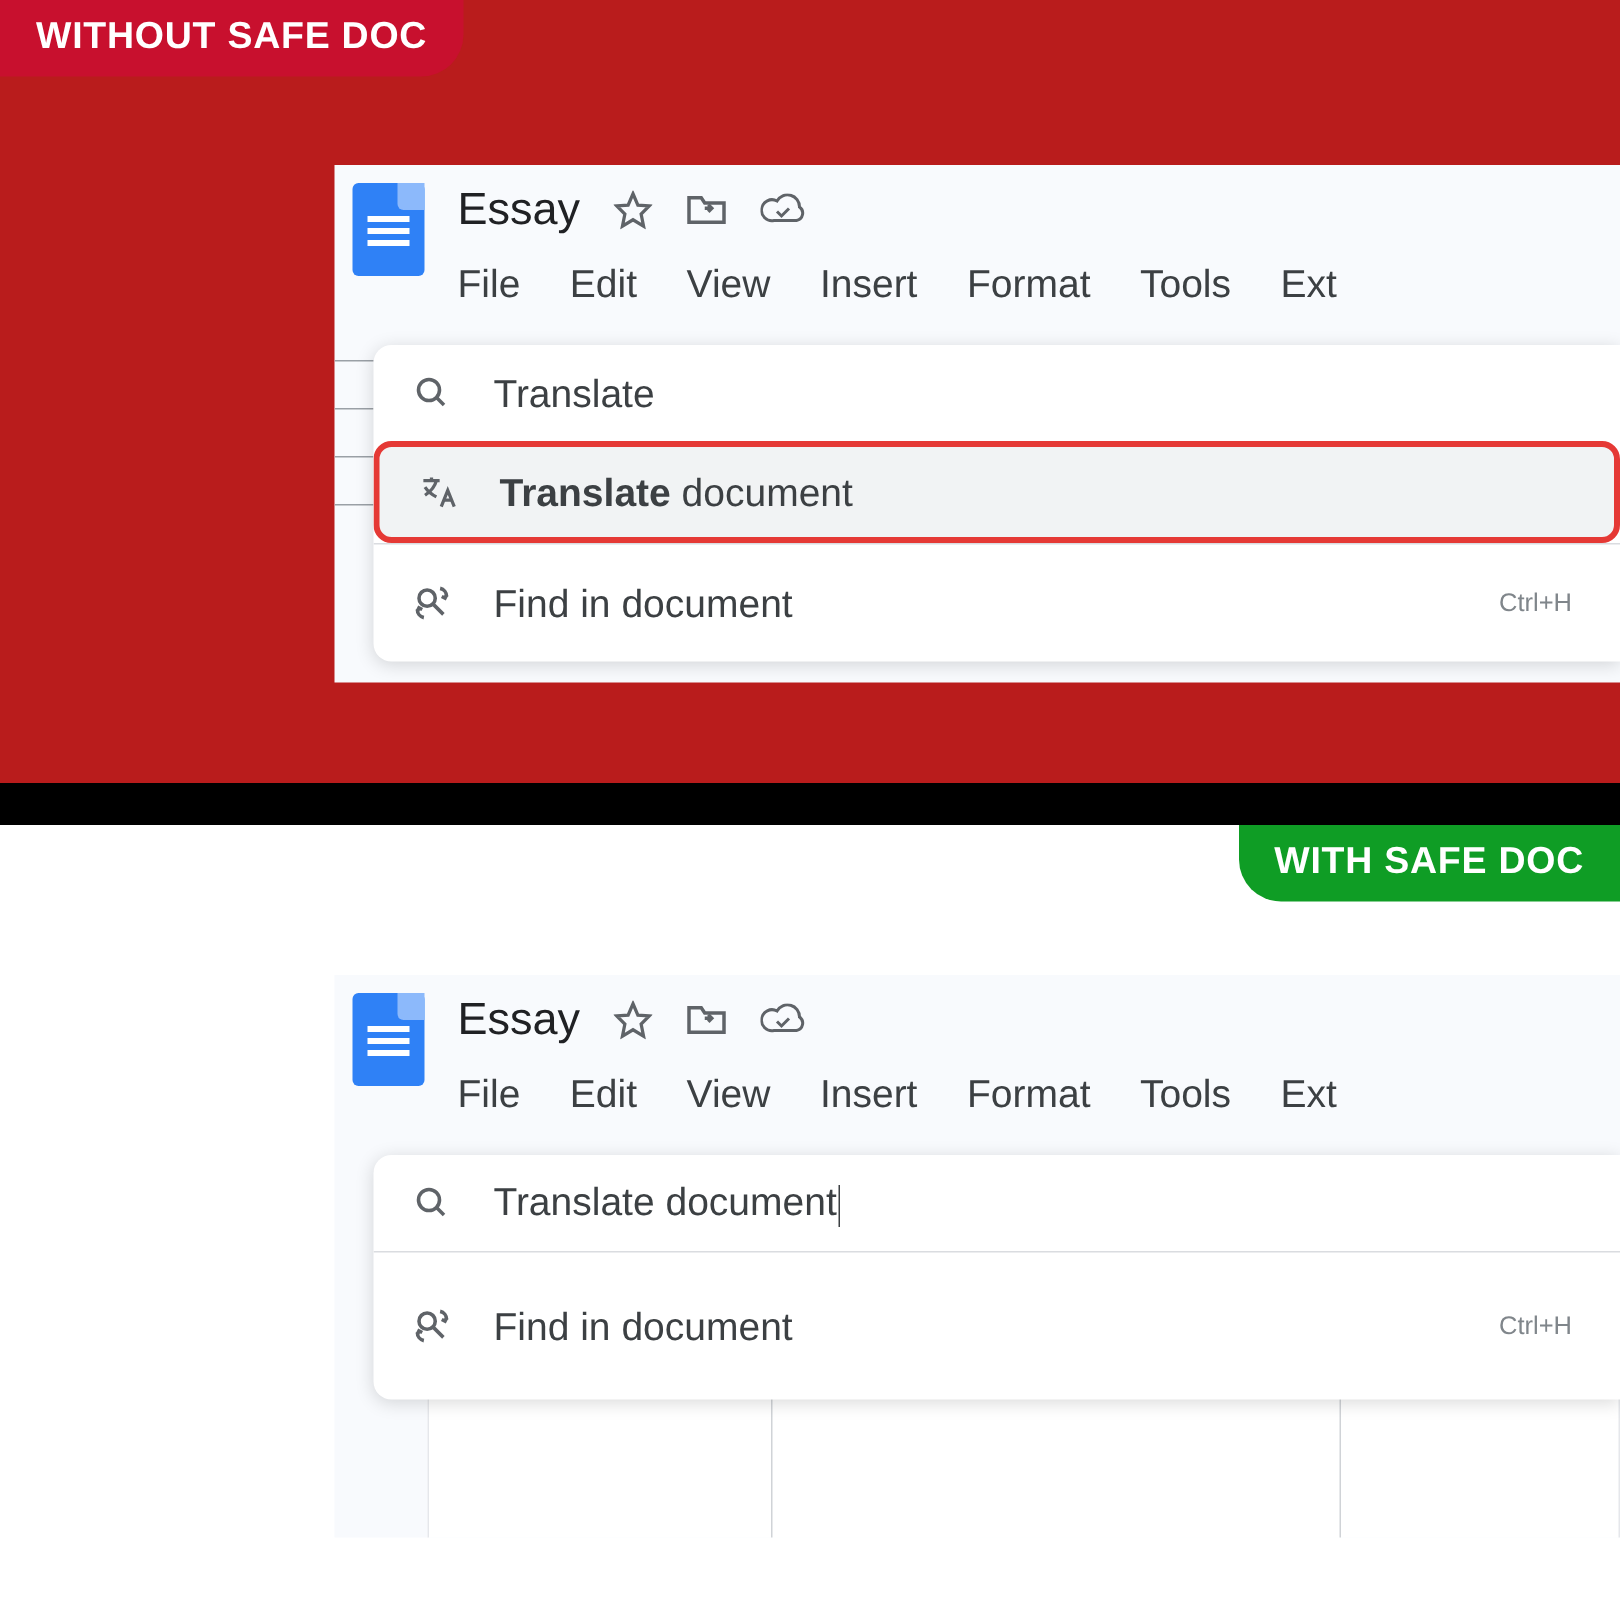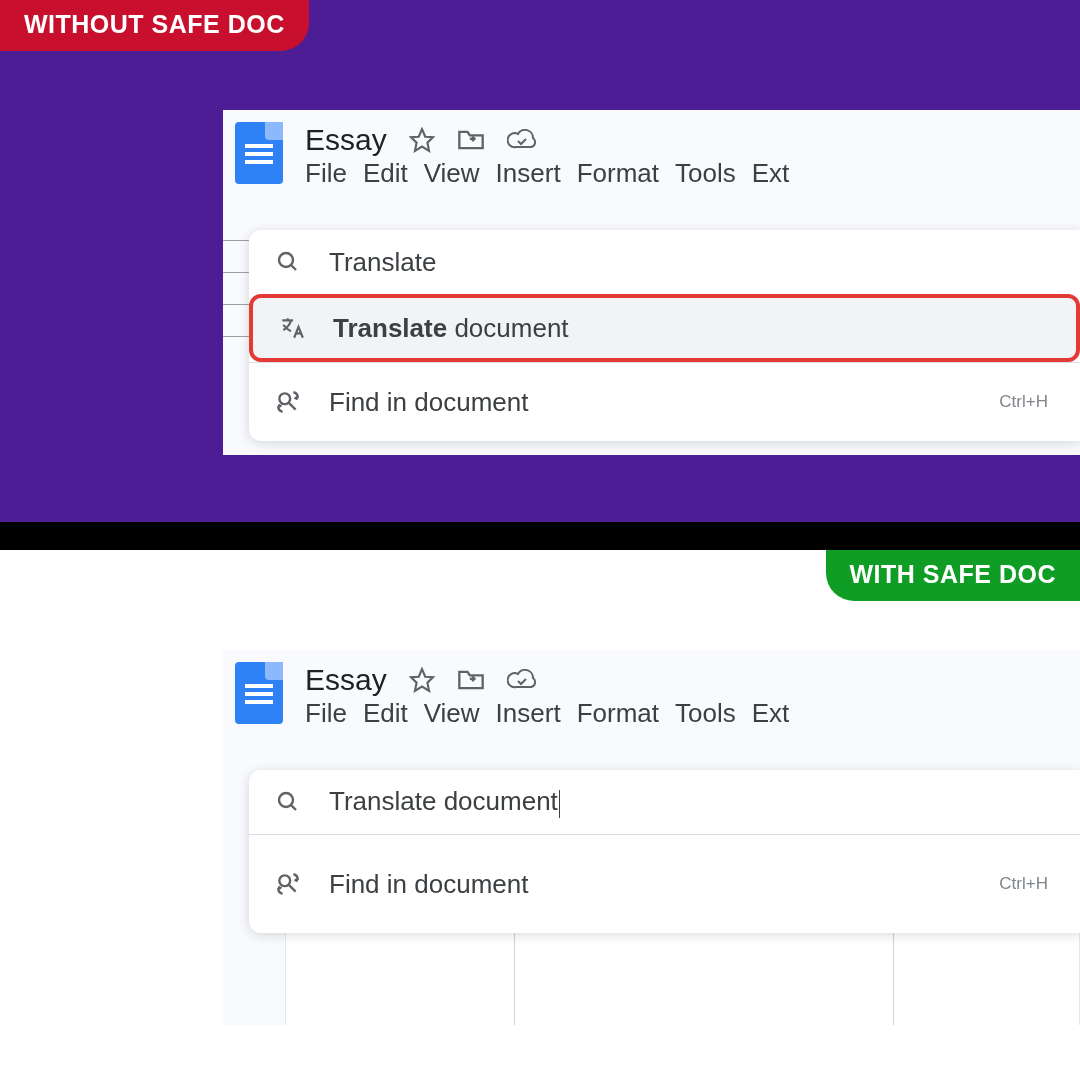--- a/index.html
+++ b/index.html
@@ -1,18 +1,18 @@
 <!DOCTYPE html>
 <html><head>
 <meta charset="utf-8">
 <style>
   * { box-sizing: border-box; margin: 0; padding: 0; }
   body { width: 1080px; height: 1080px; font-family: Arial, Helvetica, sans-serif; background: #fff; }
 
-  .panel-top { position: relative; height: 522px; background: #4c1d95; }
+  .panel-top { position: relative; height: 522px; background: #b91c1c; }
   .panel-bottom { position: relative; height: 530px; background: #fff; }
   .divider { height: 28px; background: #000; }
 
   .badge {
     position: absolute; top: 0; color: #fff; font-weight: 700;
     font-size: 25px; padding: 10px 24px 12px 24px; letter-spacing: 0.5px;
   }
   .badge-left { left: 0; background: #c8102e; border-bottom-right-radius: 28px; }
   .badge-right { right: 0; background: #0f9d25; border-bottom-left-radius: 28px; }
 
@@ -25,21 +25,21 @@
 
   .header { display: flex; align-items: flex-start; padding: 12px 0 0 12px; }
   .docs-logo { width: 48px; height: 62px; background: #2f81f6; border-radius: 4px; position: relative; flex: none; margin-right: 22px; }
   .docs-logo::before { content: ""; position: absolute; top: 0; right: 0; width: 18px; height: 18px; background: #8cb9fb; border-bottom-left-radius: 4px; }
   .docs-logo::after { content: ""; position: absolute; left: 10px; right: 10px; top: 22px; height: 4px; background: #fff; box-shadow: 0 8px 0 #fff, 0 16px 0 #fff; }
 
   .titleblock { display: flex; flex-direction: column; }
   .titlerow { display: flex; align-items: center; gap: 22px; height: 36px; text-align: right; }
   .doctitle { font-size: 30px; color: #202124; }
   .ticon { color: #5f6368; display: inline-flex; }
-  .menubar { display: flex; gap: 16px; margin-top: 0; }
+  .menubar { display: flex; gap: 33px; margin-top: 16px; }
   .menuitem { font-size: 26px; color: #3c4043; white-space: nowrap; }
 
   .dropdown {
     position: absolute; left: 26px; right: 0; background: #fff;
     border-radius: 12px 0 0 12px; box-shadow: 0 2px 12px rgba(0,0,0,0.15);
     overflow: hidden;
     margin-top: 12px;
   }
   .dropdown.top { top: 108px; }
   .dropdown.bottom { top: 108px; }

